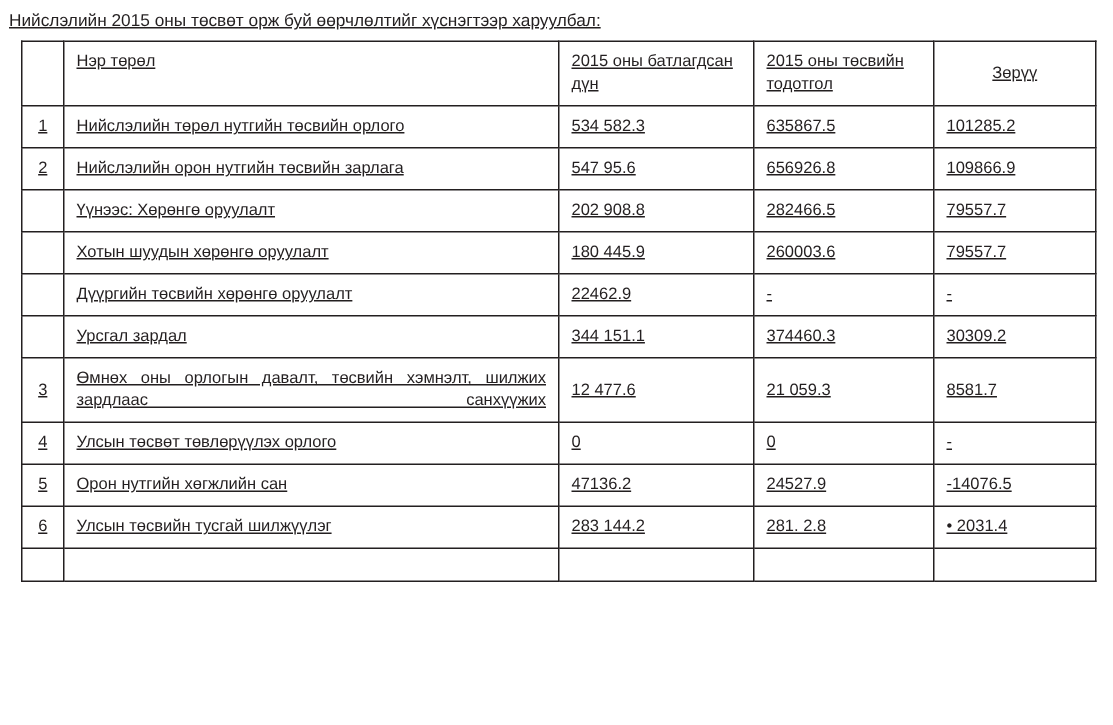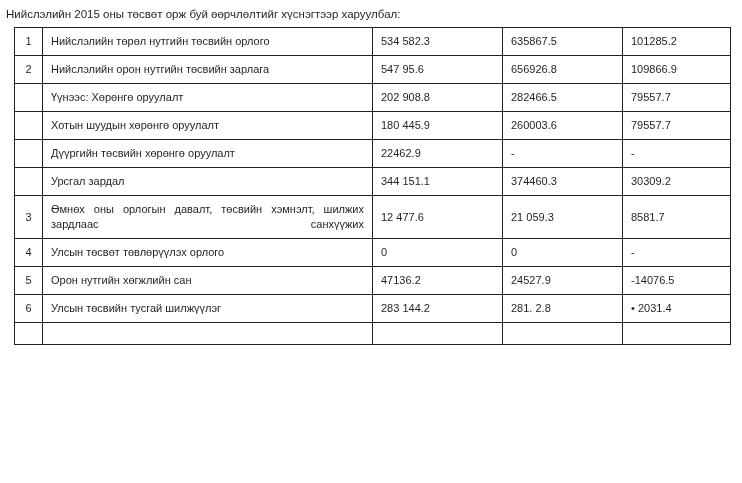--- a/index.html
+++ b/index.html
@@ -12,20 +12,21 @@
     height: 483px;
     font-family: "Liberation Sans", sans-serif;
     color: #231f20;
     overflow: hidden;
   }
   .page {
     position: relative;
     width: 742px;
     height: 483px;
     box-sizing: border-box;
+    text-decoration: underline;
   }
   .intro {
     font-size: 11.5px;
     line-height: 14px;
     color: #231f20;
     padding: 7px 0 6px 6px;
     white-space: nowrap;
   }
   table.budget {
     border-collapse: collapse;
@@ -85,20 +86,27 @@
 
   <table class="budget">
     <colgroup>
       <col class="col-idx">
       <col class="col-name">
       <col class="col-appr">
       <col class="col-adj">
       <col class="col-diff">
     </colgroup>
     <tbody>
+      <tr class="head">
+        <td class="col-idx"></td>
+        <td class="col-name">Нэр төрөл</td>
+        <td class="col-appr hdr-appr">2015 оны батлагдсан дүн</td>
+        <td class="col-adj hdr-adj justify">2015 оны төсвийн тодотгол</td>
+        <td class="col-diff hdr-diff">Зөрүү</td>
+      </tr>
 
       <tr class="row-tall">
         <td class="col-idx">1</td>
         <td class="col-name">Нийслэлийн төрөл нутгийн төсвийн орлого</td>
         <td class="col-appr">534 582.3</td>
         <td class="col-adj">635867.5</td>
         <td class="col-diff">101285.2</td>
       </tr>
 
       <tr class="row-tall">

